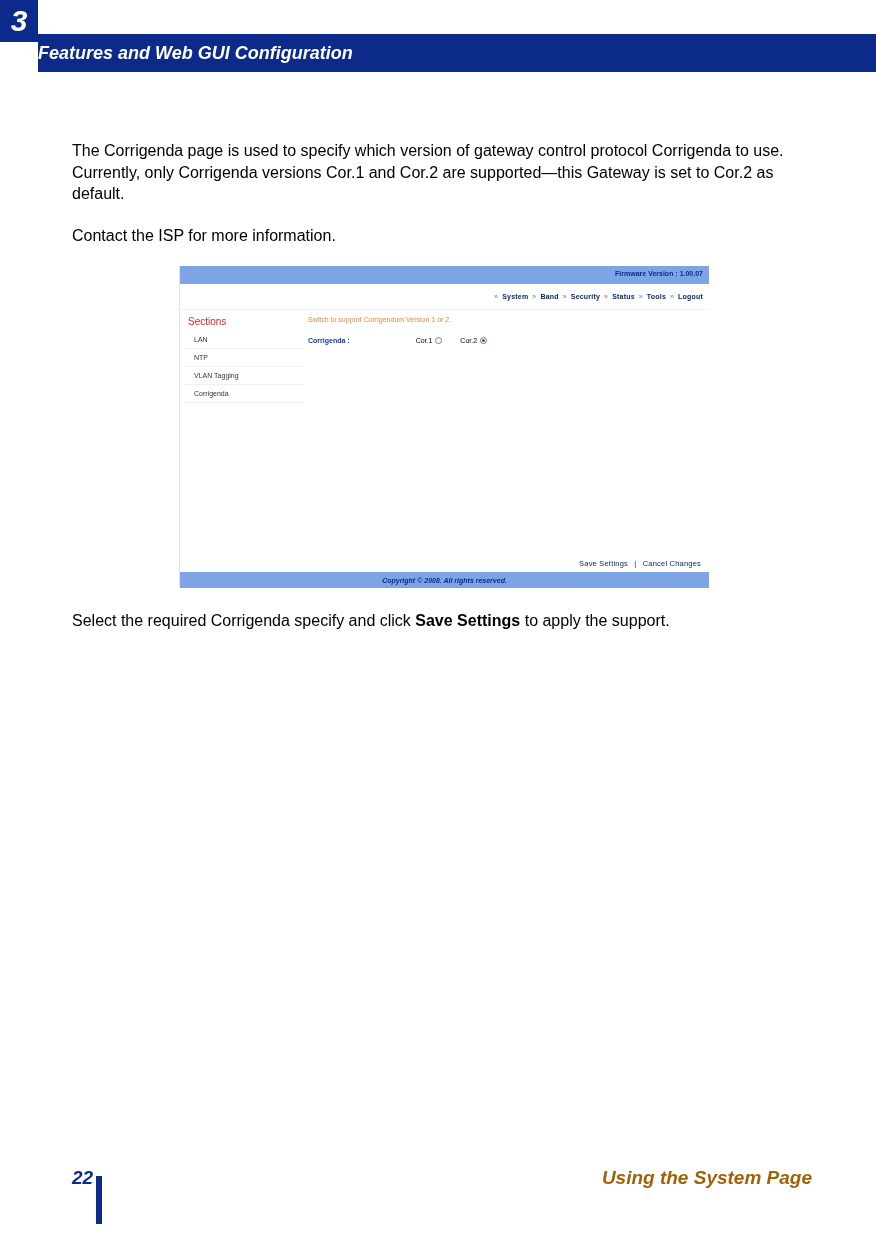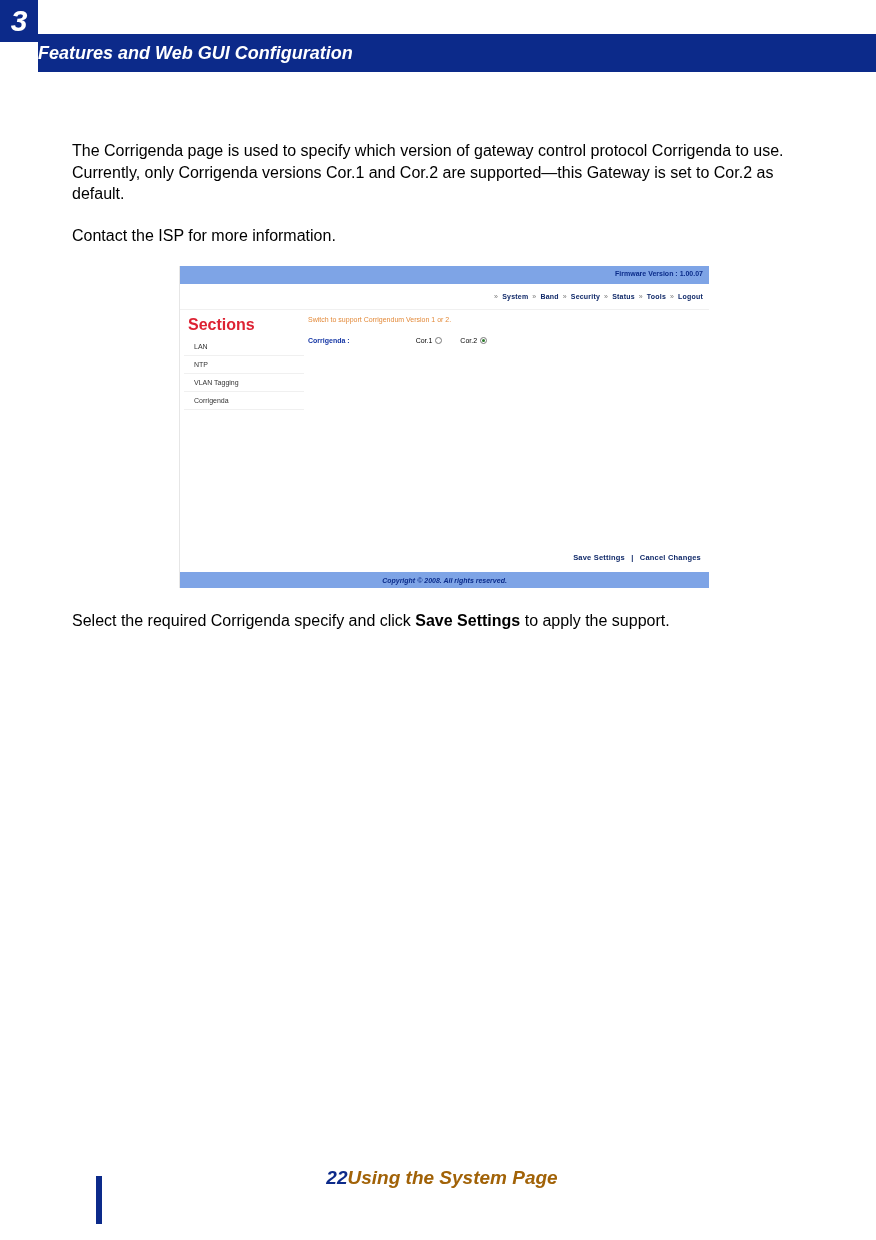--- a/index.html
+++ b/index.html
@@ -28,36 +28,36 @@
     width: 530px; height: 322px; background: #fff; font-size: 7px; color: #000;
     position: relative; border-left: 1px solid #e6e6e6;
   }
   .shot .topbar { height: 18px; background: #7ea4e6; position: relative; }
   .shot .topbar .fw { position: absolute; right: 6px; top: 4px; color: #0b2c8a; font-weight: bold; font-size: 7px; }
   .shot .navband { height: 26px; background: #fff; position: relative; border-bottom: 1px solid #f0f0f0; }
   .shot .navband .navitems { position: absolute; right: 6px; top: 9px; display: flex; gap: 4px; color: #0f2868; font-weight: bold; font-size: 7px; letter-spacing: 0.2px; }
   .shot .navband .navitems span.sep { color: #7a7a7a; font-weight: normal; }
   .shot .body { position: absolute; left: 0; right: 0; top: 44px; bottom: 32px; }
   .shot .body .side { position: absolute; left: 4px; top: 6px; width: 120px; }
-  .shot .body .side .stitle { color: #d23; font-weight: bold; font-size: 16px; margin-bottom: 4px; padding-left: 4px; }
+  .shot .body .side .stitle { color: #d23; font-weight: normal; font-size: 10px; margin-bottom: 4px; padding-left: 4px; }
   .shot .body .side .sitem { background: #fff; padding: 5px 10px; font-size: 7px; color: #333; border-bottom: 1px solid #f0f0f0; }
   .shot .body .side .sitem:first-of-type { border-top: 1px solid #f0f0f0; }
   .shot .body .main { position: absolute; left: 128px; right: 6px; top: 6px; }
   .shot .body .main .hint { color: #e38a3a; font-size: 7px; margin-bottom: 14px; }
   .shot .body .main .row { display: flex; align-items: center; gap: 26px; font-size: 7px; }
   .shot .body .main .row .lbl { color: #1637a5; font-weight: bold; }
   .shot .body .main .row .opt { display: flex; align-items: center; gap: 18px; margin-left: 40px; }
   .shot .body .main .row .radio { display: inline-flex; align-items: center; gap: 3px; }
   .shot .body .main .row .radio .r { width: 7px; height: 7px; border: 1px solid #7a7a7a; border-radius: 50%; display: inline-flex; align-items: center; justify-content: center; }
   .shot .body .main .row .radio .r.sel::after { content: ""; width: 3px; height: 3px; background: #2a7a2a; border-radius: 50%; }
-  .shot .actions { position: absolute; right: 8px; bottom: 26px; color: #0f2868; font-weight: bold; font-size: 7.5px; letter-spacing: 0.2px; padding-left: 40px; }
+  .shot .actions { position: absolute; right: 8px; bottom: 20px; color: #0f2868; font-weight: normal; font-size: 7.5px; letter-spacing: 0.2px; padding-left: 40px; }
   .shot .actions .divider { color: #0f2868; margin: 0 4px; }
   .shot .copyright { position: absolute; left: 0; right: 0; bottom: 0; height: 16px; background: #7ea4e6; color: #0b2c8a; font-style: italic; font-weight: bold; font-size: 7px; display: flex; align-items: center; justify-content: center; }
   
-  .footer { position: absolute; left: 72px; right: 64px; bottom: 48px; height: 28px; display: flex; align-items: center; justify-content: center; }
+  .footer { position: absolute; left: 72px; right: 64px; bottom: 48px; height: 28px; display: flex; align-items: center; justify-content: space-between; }
   .footer .pg { color: #0c2a8a; font-weight: bold; font-style: italic; font-size: 19px; }
   .footer .ftext { color: #a16207; font-weight: bold; font-style: italic; font-size: 19px; }
   .footer-rule { position: absolute; left: 96px; bottom: 16px; width: 6px; height: 48px; background: #0c2a8a; }
 </style>
 </head>
 <body>
 <div class="page">
 
 <div class="chapter-tab">3</div>
 <div class="header-bar">

